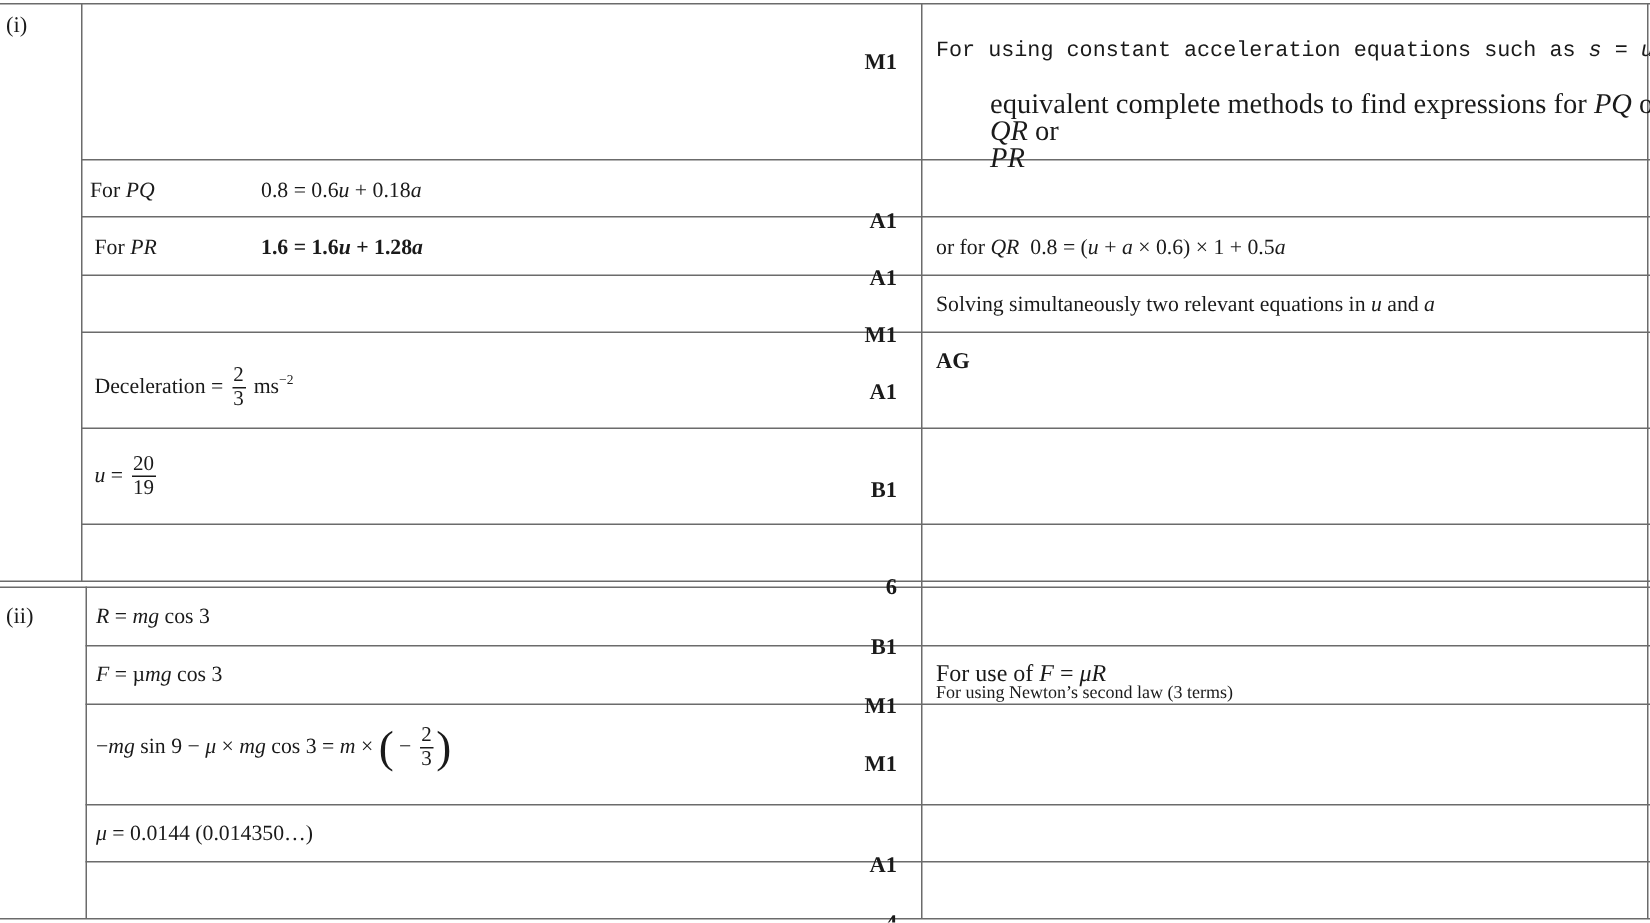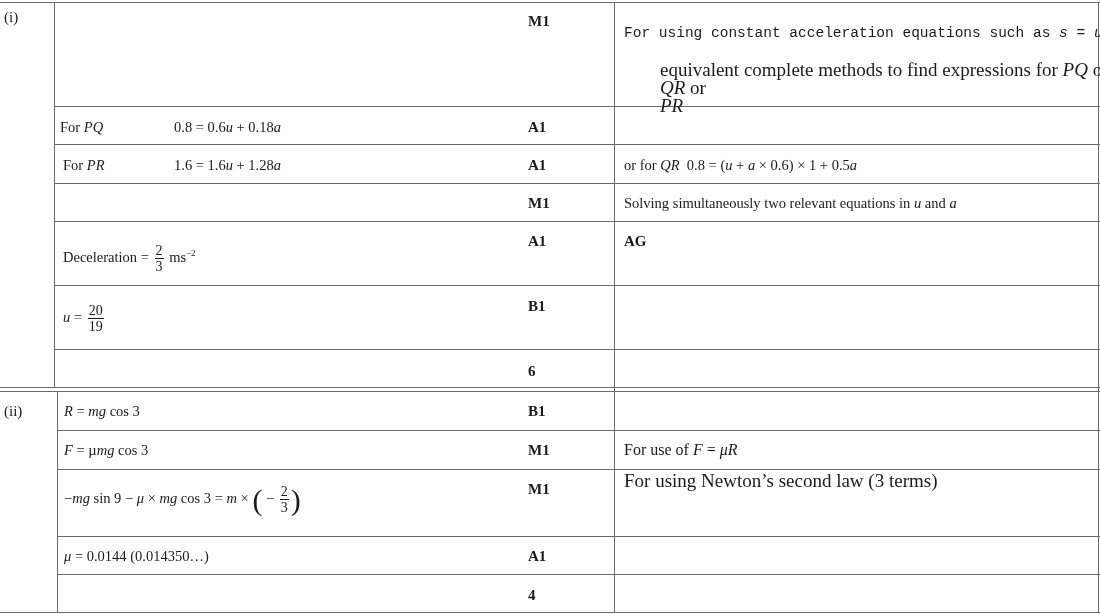--- a/index.html
+++ b/index.html
@@ -5,21 +5,21 @@
     html, body { margin: 0; padding: 0; background: #ffffff; }
     body {
       width: 1100px; height: 615px; position: relative; overflow: hidden;
       font-family: "Liberation Serif", "DejaVu Serif", serif;
       color: #1a1a1a; font-size: 15px;
     }
     .hline { position: absolute; left: 0; width: 1100px; height: 0; border-top: 1.5px solid #6b6b6b; }
     .vline { position: absolute; width: 0; border-left: 1.5px solid #6b6b6b; }
     .cell { position: absolute; white-space: nowrap; line-height: 18px; }
     .part { left: 4px; font-size: 15px; }
-    .mark { font-weight: bold; text-align: left; width: 50px; left: 528px; font-size: 15px; }
+    .mark { font-weight: bold; text-align: right; width: 50px; left: 548px; font-size: 15px; margin-top: 21px; }
     .comment { left: 624px; font-size: 15px; }
     .wrap { white-space: normal; width: 460px; line-height: 18px; }
     i { font-style: italic; }
     .frac { display: inline-flex; flex-direction: column; align-items: center; vertical-align: middle; line-height: 15px; font-size: 14px; margin: 0 2px; }
     .frac .num { border-bottom: 1px solid #1a1a1a; padding: 0 1px; }
     .frac .den { padding: 0 1px; }
     .paren { font-size: 30px; vertical-align: middle; font-weight: 200; }
     sup { font-size: 9px; }
   </style>
 </head>
@@ -77,21 +77,21 @@
 <div class="cell" style="top:118px; left:60px; font-size:14.5px;">
   <span>For </span><i>PQ</i>
 </div>
 <div class="cell" style="top:118px; left:174px; font-size:14.5px;">
   <span>0.8 = 0.6</span><i>u</i><span> + 0.18</span><i>a</i>
 </div>
 
 <div class="cell" style="top:156px; left:63px; font-size:14.5px;">
   <span>For </span><i>PR</i>
 </div>
-<div class="cell" style="top:156px; left:174px; font-size:14.5px;">
+<div class="cell" style="top:156px; left:174px; font-size:14.5px;font-weight:bold;">
   <span>1.6 = 1.6</span><i>u</i><span> + 1.28</span><i>a</i>
 </div>
 <div class="cell comment" style="top:156px; font-size:14.5px;">
   <span>or for </span><i>QR</i><span style="white-space:pre">  0.8 = (</span><i>u</i><span> + </span><i>a</i><span> × 0.6) × 1 + 0.5</span><i>a</i>
 </div>
 
 <div class="cell comment" style="top:194px; font-size:14.5px;">
   <span>Solving simultaneously two relevant equations in </span><i>u</i><span> and </span><i>a</i>
 </div>
 
@@ -120,17 +120,17 @@
 <div class="cell comment" style="top:441px; font-size:16px;">
   <span>For use of </span><i>F</i><span> = </span><i>μR</i>
 </div>
 
 <div class="cell" style="top:478px; left:64px; font-size:14.5px; line-height:40px;">
   <span>−</span><i>mg</i><span> sin 9 − </span><i>μ</i><span> × </span><i>mg</i><span> cos 3 = </span><i>m</i><span> × </span><span class="paren">(</span><span> − </span><span class="frac">
       <span class="num">2</span>
       <span class="den">3</span>
     </span><span class="paren">)</span>
 </div>
-<div class="cell comment" style="top:472px; font-size:19px;">For using Newton’s second law (3 terms)</div>
+<div class="cell comment" style="top:452px; font-size:12px;">For using Newton’s second law (3 terms)</div>
 
 <div class="cell" style="top:547px; left:64px; font-size:14.5px;">
   <i>μ</i><span> = 0.0144 (0.014350…)</span>
 </div>
 
 </body></html>

